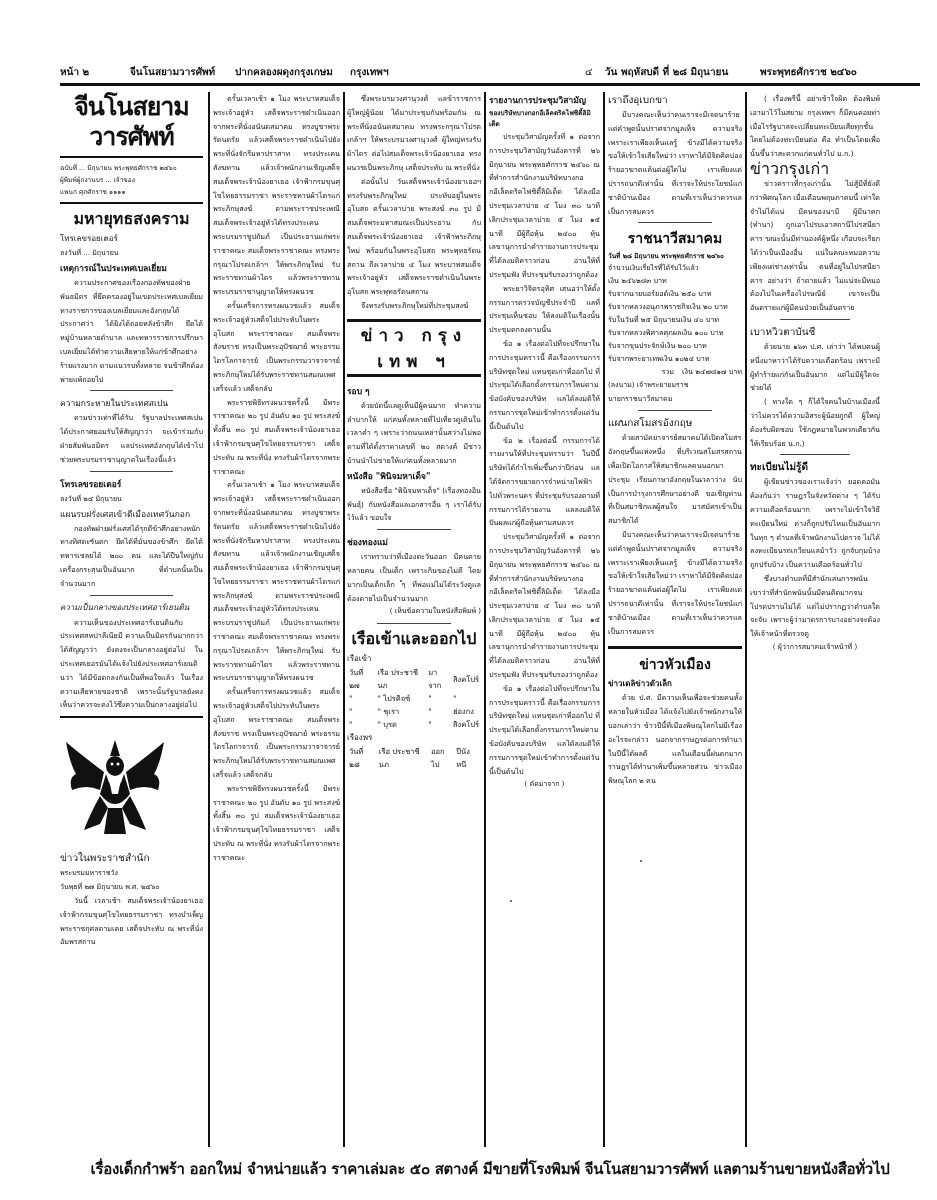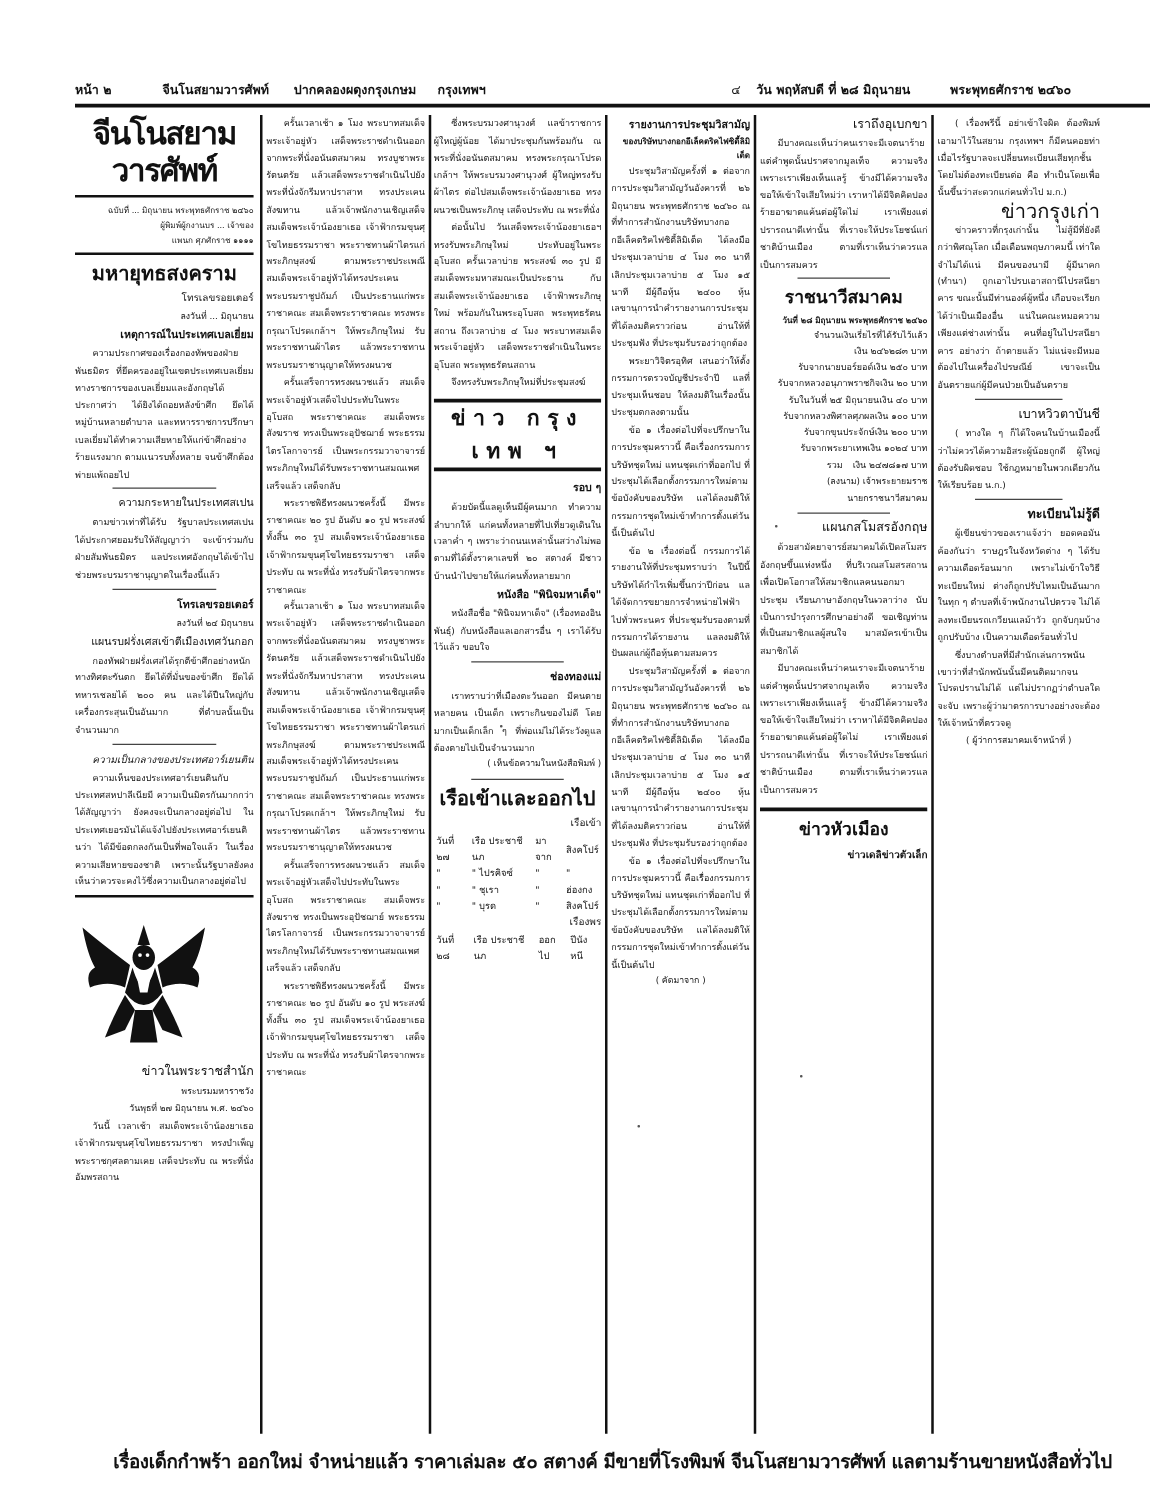--- a/index.html
+++ b/index.html
@@ -15,30 +15,30 @@
 
   
   .col { position: absolute; top: 92px; font-size: 7.2px; line-height: 13.8px; overflow: hidden; }
   .col p { margin: 0; text-align: justify; text-indent: 14px; }
   .col .ctr { text-align: center; text-indent: 0; }
   .vrule { position: absolute; top: 92px; width: 2px; background: #111; }
 
   .masthead { font-family: "DejaVu Serif", serif; font-size: 25px; font-weight: bold;
               letter-spacing: -1px; text-align: center; line-height: 30px; }
   .h-big { font-size: 16px; font-weight: bold; text-align: center; line-height: 22px; margin: 2px 0; }
-  .h-mid { font-size: 10px; font-weight: bold; text-align: right; line-height: 16px; }
-  .h-sub { font-size: 8px; text-align: right; line-height: 14px; }
+  .h-mid { font-size: 10px; font-weight: bold; text-align: left; line-height: 16px; }
+  .h-sub { font-size: 8px; text-align: left; line-height: 14px; }
   .hr { height: 2px; background: #111; margin: 4px 0; }
   .hr-thin { height: 1px; background: #444; margin: 4px 30px; }
   .boxhead { border-top: 3px solid #111; border-bottom: 3px solid #111; margin: 6px 0;
              font-size: 17px; font-weight: bold; text-align: center; letter-spacing: 6px; line-height: 26px; }
   .garuda { width: 110px; height: 105px; margin: 12px auto 6px; }
   .shiptable { width: 100%; font-size: 7.5px; border-collapse: collapse; }
   .shiptable td { padding: 0 2px; line-height: 13px; }
-  .fin-row { display: flex; justify-content: flex-end; font-size: 7.2px; line-height: 13px; }
+  .fin-row { display: flex; justify-content: flex-start; font-size: 7.2px; line-height: 13px; }
 
   .footer { position: absolute; top: 1157px; left: 60px; width: 860px; text-align: center;
             font-size: 15px; font-weight: bold; white-space: nowrap; letter-spacing: -0.3px; }
   .speckle { position: absolute; border-radius: 50%; background: #555; width: 1.5px; height: 1.5px; }
 </style>
 </head>
 <body>
 
 <div class="page">
 
@@ -227,28 +227,30 @@
     </div>
     <div class="h-sub" style="font-size:7px">(ลงนาม) เจ้าพระยายมราช</div>
     <div class="h-sub" style="font-size:7px">นายกราชนาวีสมาคม</div>
     <div class="hr-thin"></div>
     <div class="h-mid" style="font-weight:normal">แผนกสโมสรอังกฤษ</div>
     <p>ด้วยสามัคยาจารย์สมาคมได้เปิดสโมสรอังกฤษขึ้นแห่งหนึ่ง ที่บริเวณสโมสรสถาน เพื่อเปิดโอกาสให้สมาชิกแลคนนอกมาประชุม เรียนภาษาอังกฤษในเวลาว่าง นับเป็นการบำรุงการศึกษาอย่างดี ขอเชิญท่านที่เป็นสมาชิกแลผู้สนใจ มาสมัครเข้าเป็นสมาชิกได้</p>
     <p>มีบางคณะเห็นว่าคนเราจะมีเจตนาร้ายแต่คำพูดนั้นปราศจากมูลเท็จ ความจริงเพราะเราเพียงเห็นแลรู้ ข้างมีได้ความจริงขอให้เข้าใจเสียใหม่ว่า เราหาได้มีจิตคิดปองร้ายอาฆาตแค้นต่อผู้ใดไม่ เราเพียงแต่ปรารถนาดีเท่านั้น ที่เราจะให้ประโยชน์แก่ชาติบ้านเมือง ตามที่เราเห็นว่าควรแลเป็นการสมควร</p>
     <div class="hr" style="height:3px;margin-top:8px"></div>
     <div class="h-big" style="font-size:14px">ข่าวหัวเมือง</div>
     <div class="h-sub" style="font-size:8px;font-weight:bold">ข่าวเดลิข่าวตัวเล็ก</div>
+    <p>ด้วย ป.ศ. มีความเห็นเพื่อจะช่วยคนทั้งหลายในหัวเมือง ได้แจ้งไปยังเจ้าพนักงานให้บอกเล่าว่า ข้าวปีนี้ที่เมืองพิษณุโลกไม่มีเรื่องอะไรจะกล่าว นอกจากราษฎรต่อการทำนาในปีนี้ได้ผลดี แลในเดือนนี้ฝนตกมาก ราษฎรได้ทำนาเพิ่มขึ้นหลายส่วน ข่าวเมืองพิษณุโลก ๒ คน</p>
   </div>
 
   <div class="col" style="left:750px;width:130px;height:1058px">
     <p>( เรื่องพรีนี้ อย่าเข้าใจผิด ต้องพิมพ์ เอามาไว้ในสยาม กรุงเทพฯ ก็มีคนคอยท่า เมื่อไรรัฐบาลจะเปลี่ยนทะเบียนเสียทุกชั้น โดยไม่ต้องทะเบียนต่อ คือ ทำเป็นโดยเพื่อนั้นขึ้นว่าสะดวกแก่คนทั่วไป ม.ก.)</p>
     <div class="h-mid" style="font-size:16px;font-weight:normal">ข่าวกรุงเก่า</div>
     <p>ข่าวคราวที่กรุงเก่านั้น ไม่สู้มีที่ยังดีกว่าพิศณุโลก เมื่อเดือนพฤษภาคมนี้ เท่าใดจำไม่ได้แน่ มีคนของนามี ผู้มีนาคก (ทำนา) ถูกเอาไปรบเอาสถานีไปรสนียาคาร ขณะนั้นมีท่านองค์ผู้หนึ่ง เกือบจะเรียกได้ว่าเป็นเมืองอื่น แน่ในคณะหมอความ เพียงแต่ช่างเท่านั้น คนที่อยู่ในไปรสนียาคาร อย่างว่า ถ้าตายแล้ว ไม่แน่จะมีหมอต้องไปในเครื่องไปรษณีย์ เขาจะเป็นอันตรายแก่ผู้มีคนป่วยเป็นอันตราย</p>
     <div class="hr-thin"></div>
     <div class="h-mid" style="font-weight:normal">เบาหวิวตาบันชี</div>
+    <p>ด้วยนาย ๑๖๓ ป.ศ. เล่าว่า ได้พบคนผู้หนึ่งมาหาว่าได้รับความเดือดร้อน เพราะมีผู้ทำร้ายแก่กันเป็นอันมาก แต่ไม่มีผู้ใดจะช่วยได้</p>
     <p>( ทางใด ๆ ก็ได้ใจคนในบ้านเมืองนี้ ว่าไม่ควรได้ความอิสระผู้น้อยถูกดี ผู้ใหญ่ต้องรับผิดชอบ ใช้กฎหมายในพวกเดียวกัน ให้เรียบร้อย น.ก.)</p>
     <div class="hr-thin"></div>
     <div class="h-mid">ทะเบียนไม่รู้ดี</div>
     <p>ผู้เขียนข่าวของเราแจ้งว่า ยอดคอมันค้องกันว่า ราษฎรในจังหวัดต่าง ๆ ได้รับความเดือดร้อนมาก เพราะไม่เข้าใจวิธีทะเบียนใหม่ ต่างก็ถูกปรับไหมเป็นอันมาก ในทุก ๆ ตำบลที่เจ้าพนักงานไปตรวจ ไม่ได้ลงทะเบียนรถเกวียนแลม้าวัว ถูกจับกุมบ้าง ถูกปรับบ้าง เป็นความเดือดร้อนทั่วไป</p>
     <p>ซึ่งบางตำบลที่มีสำนักเล่นการพนัน เขาว่าที่สำนักพนันนั้นมีคนติดมากจนโปรดปรานไม่ได้ แต่ไม่ปรากฏว่าตำบลใดจะจับ เพราะผู้ว่ามาตรการบางอย่างจะต้องให้เจ้าหน้าที่ตรวจดู</p>
     <div class="ctr" style="font-size:7px">( ผู้ว่าการสมาคมเจ้าหน้าที่ )</div>
   </div>
 
   <div class="footer">เรื่องเด็กกำพร้า ออกใหม่ จำหน่ายแล้ว ราคาเล่มละ ๕๐ สตางค์ มีขายที่โรงพิมพ์ จีนโนสยามวารศัพท์ แลตามร้านขายหนังสือทั่วไป</div>
 

